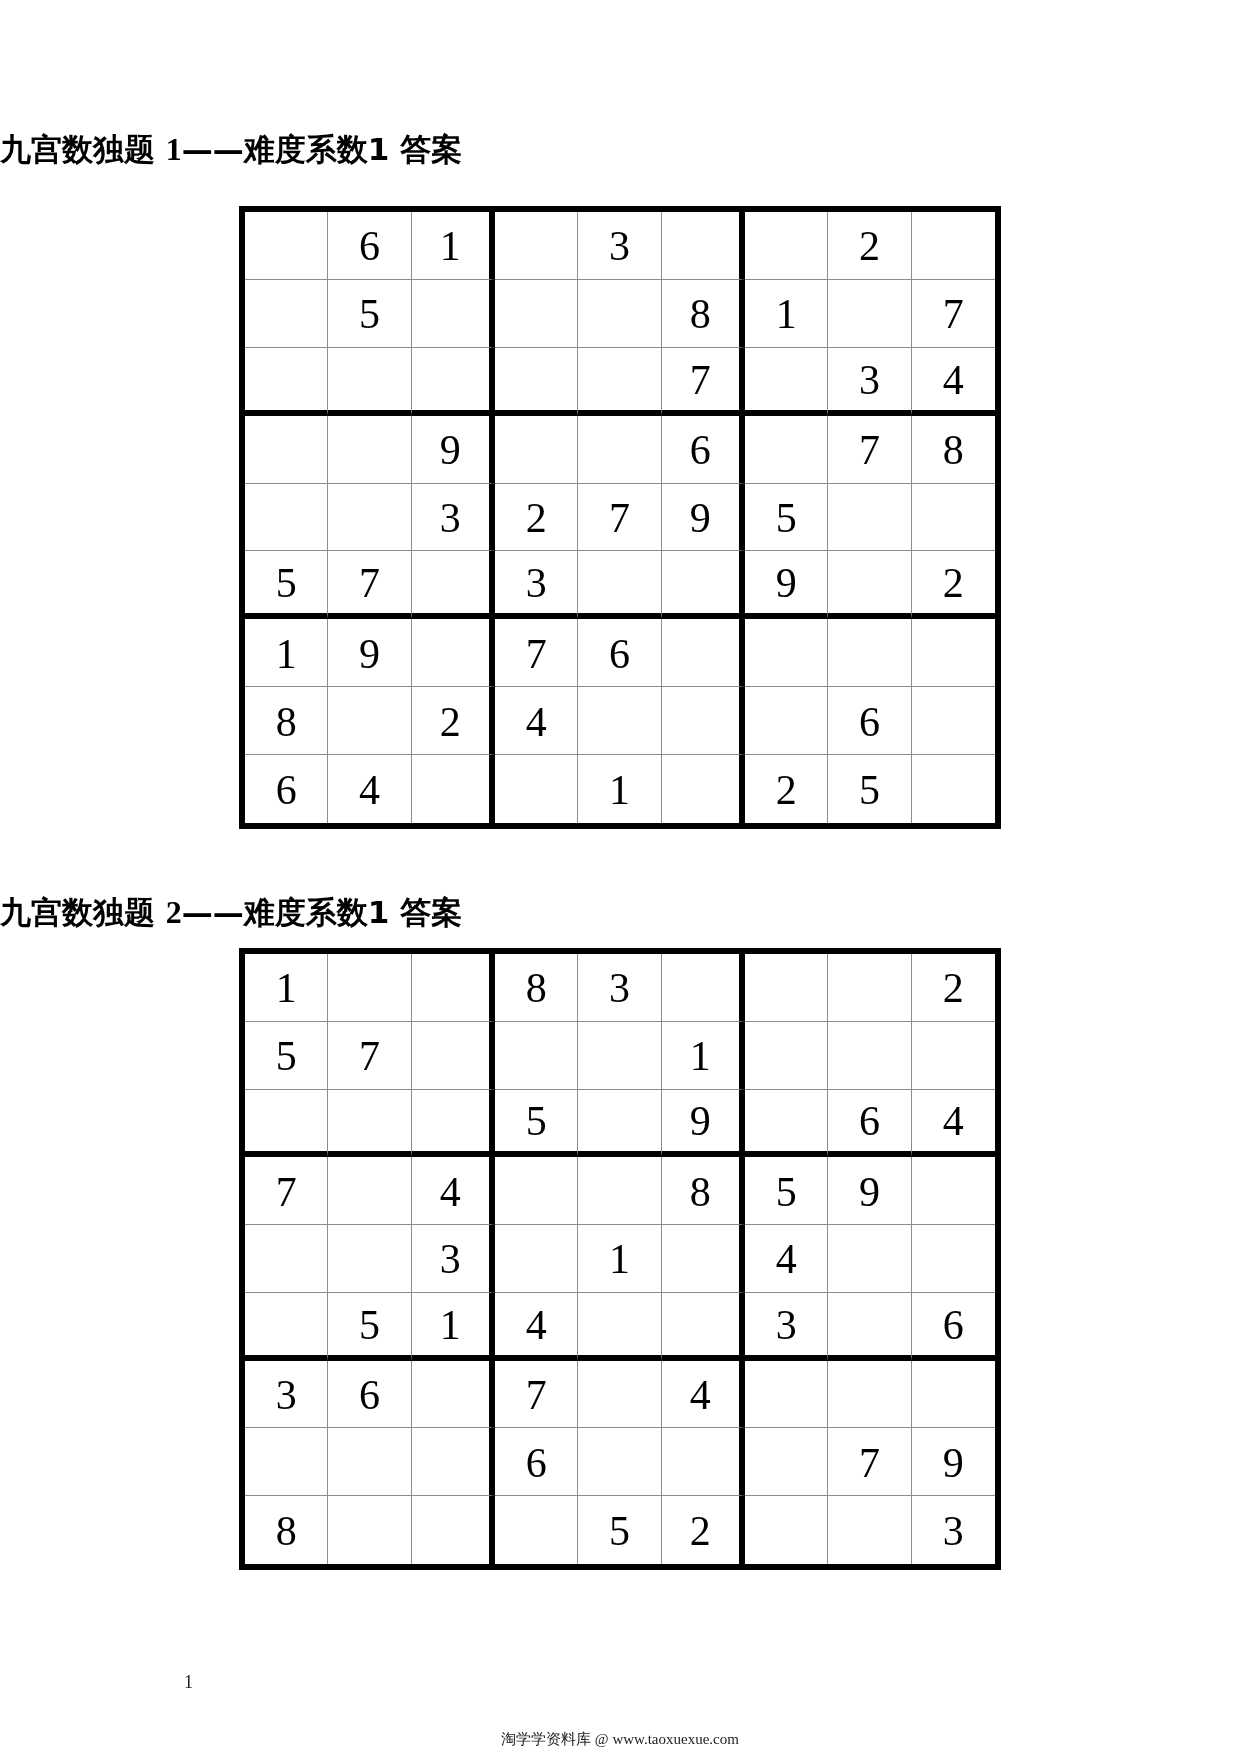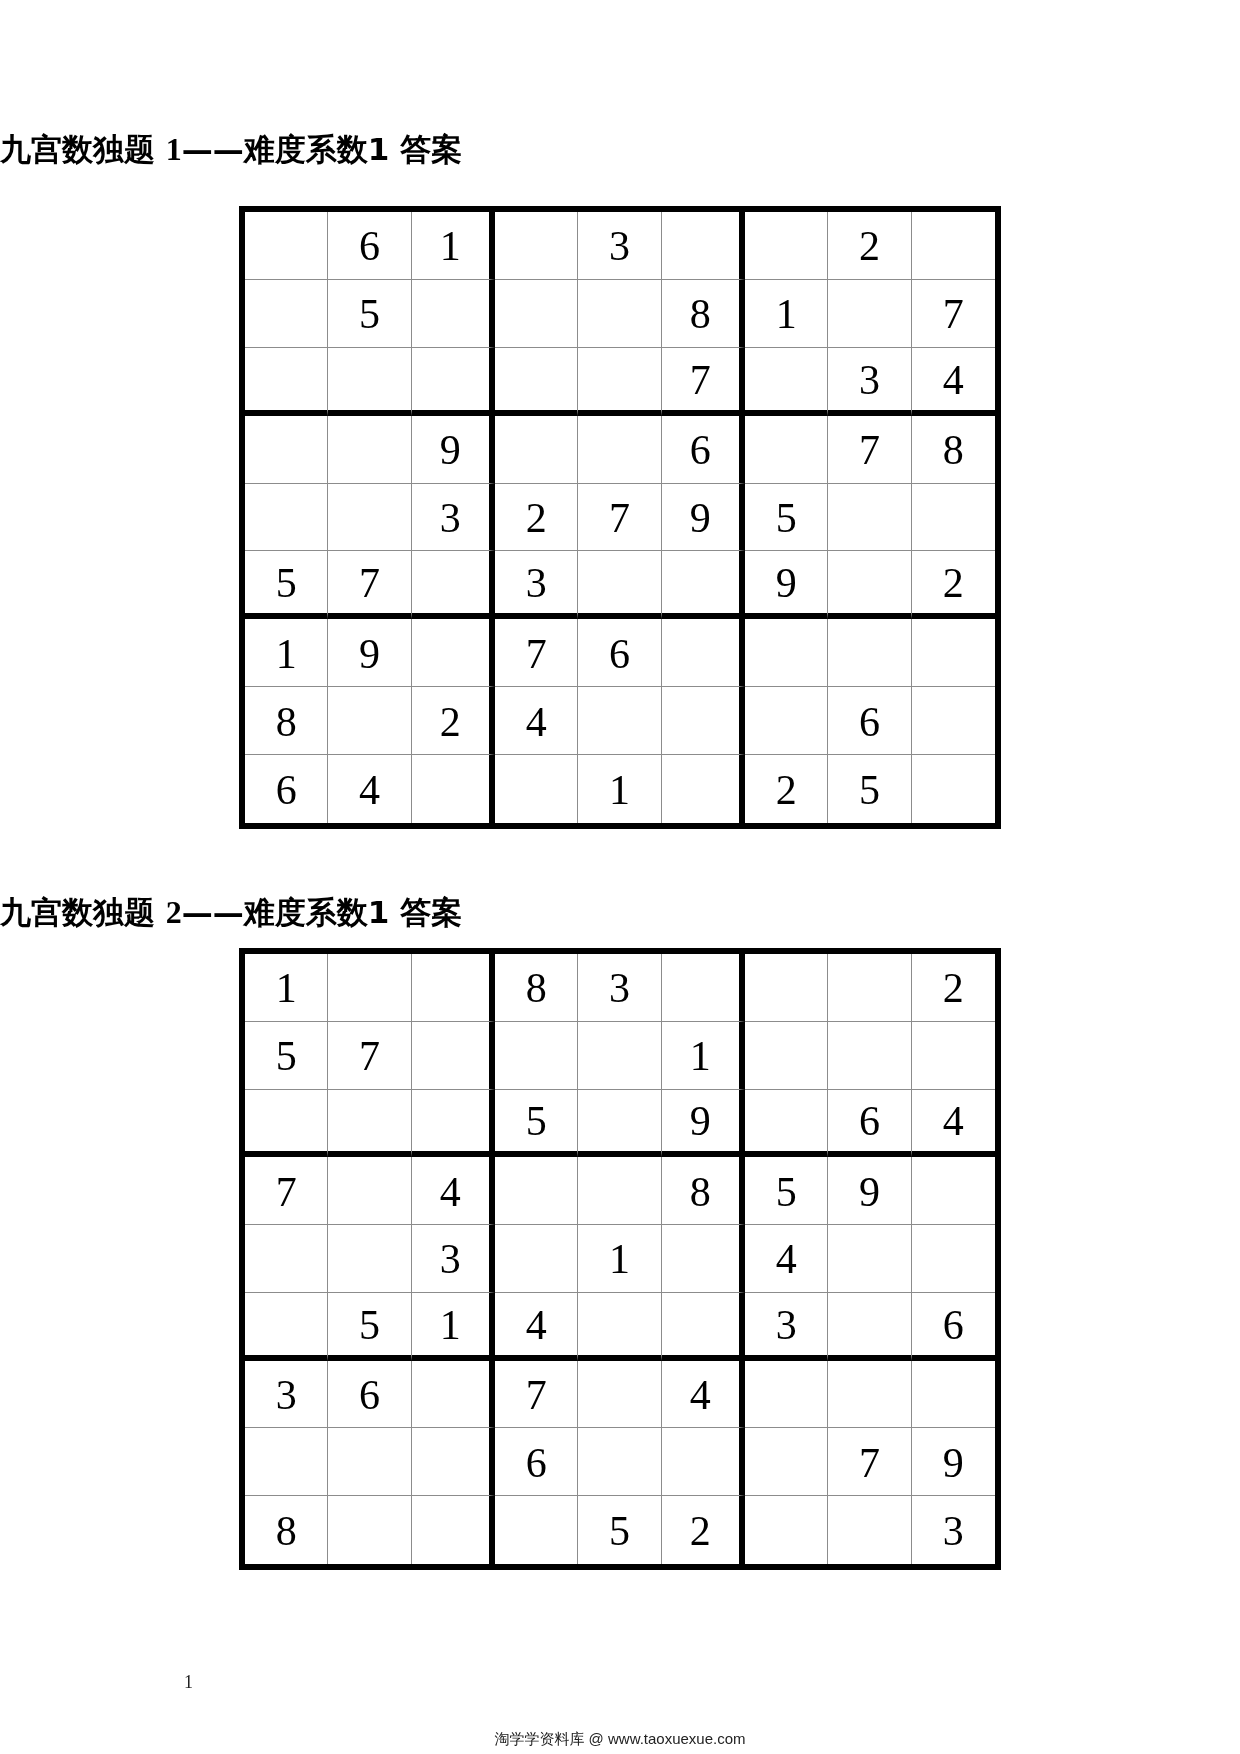--- a/index.html
+++ b/index.html
@@ -73,21 +73,21 @@
       font-family: "Liberation Serif", serif;
       font-size: 18px;
       color: #222;
     }
     #footer {
       position: absolute;
       left: 0;
       width: 1240px;
       top: 1730px;
       text-align: center;
-      font-family: Liberation Sans, sans-serif;
+      font-family: Liberation Serif, serif;
       font-size: 15px;
       color: #222;
       padding-left: 0px;
     }
     #footer span { display: inline-block; margin-left: 0px; }
   </style>
 </head>
 <body>
 
 <div class="title" id="title-1">

